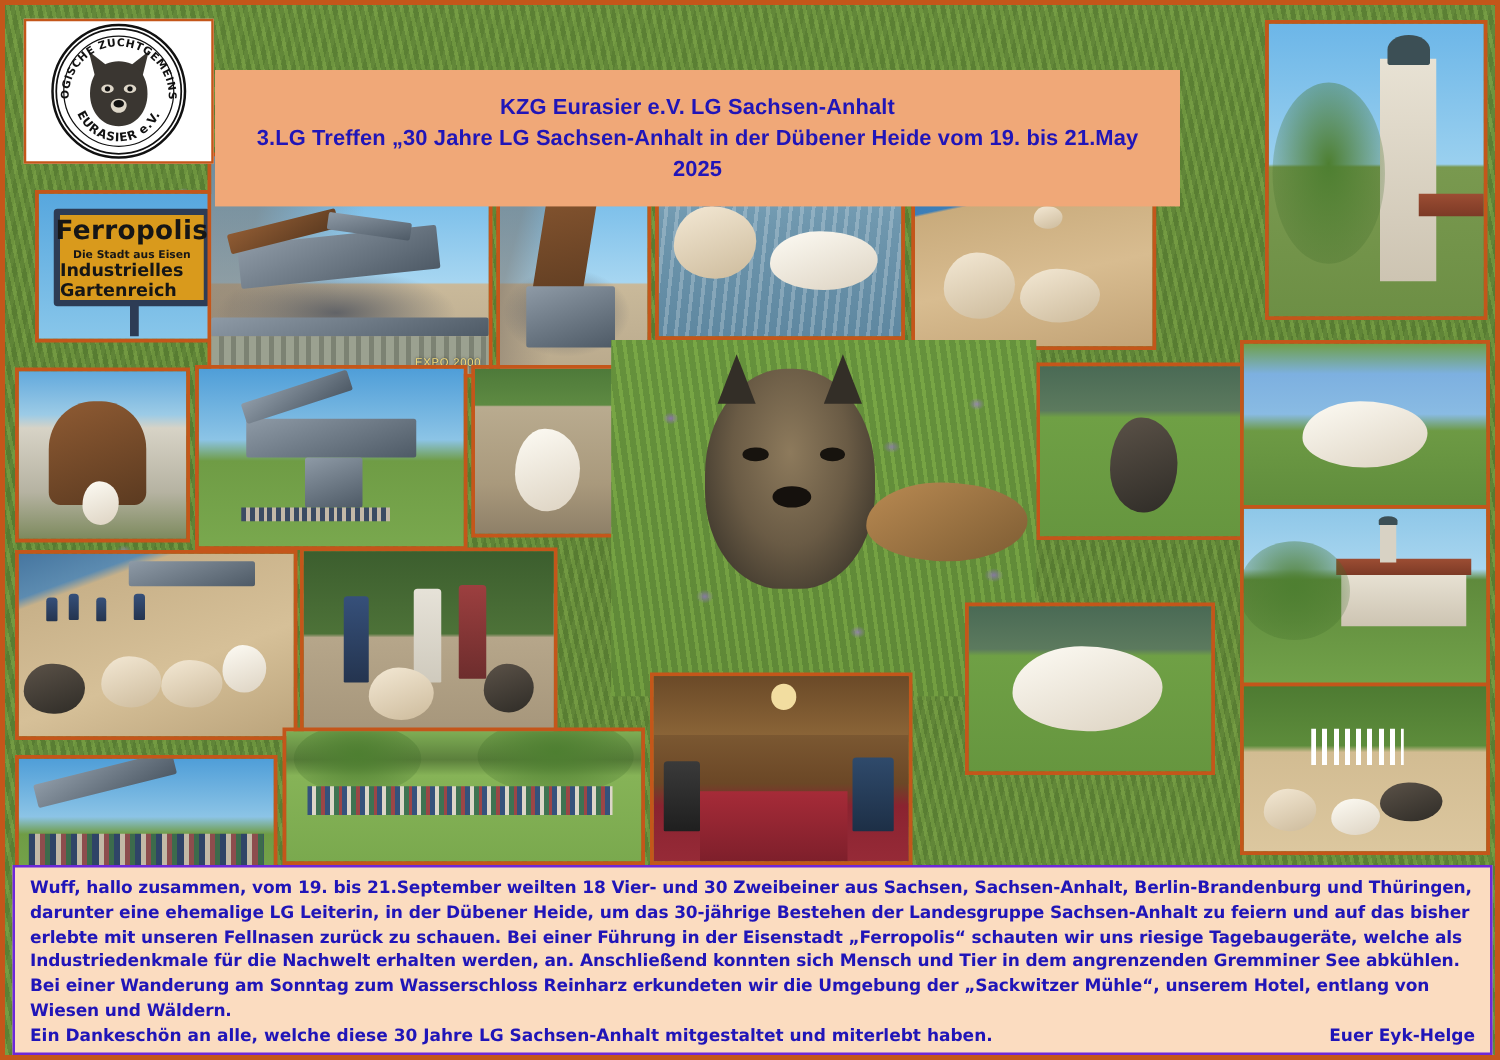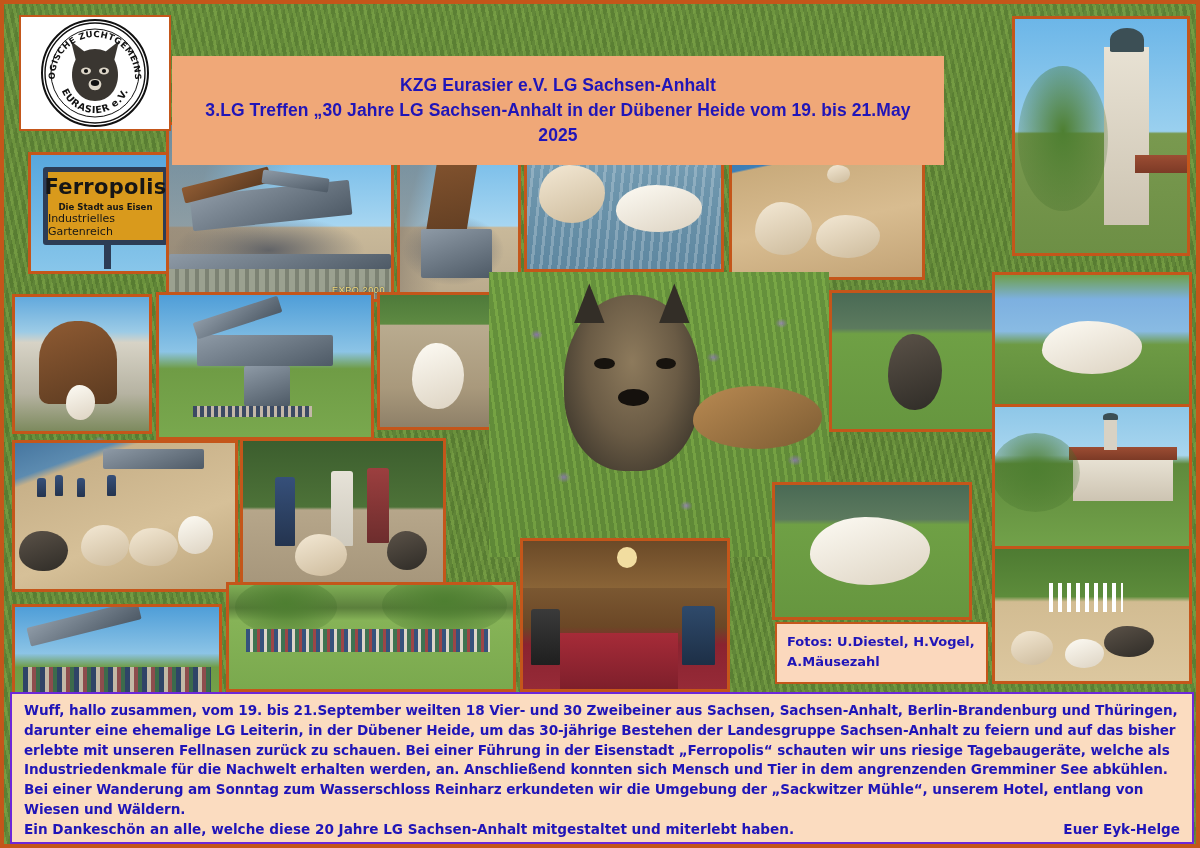--- a/index.html
+++ b/index.html
@@ -111,21 +111,21 @@
   .sky{background:linear-gradient(180deg,#57a7de 0%,#88c6ea 100%);}
   .ferro-sign{
     position:absolute;left:8%;top:10%;width:84%;height:68%;
     background:#d99a1c;border:5px solid #2d3c55;border-radius:3px;
     box-sizing:border-box;
     display:flex;flex-direction:column;align-items:center;justify-content:center;
     font-family:"DejaVu Sans", sans-serif;color:#161616;
   }
   .ferro-sign .big{font-size:21px;font-weight:700;letter-spacing:.3px;}
   .ferro-sign .sm{font-size:8.6px;font-weight:600;margin-top:3px;}
-  .ferro-sign .sm2{font-size:11px;font-weight:400;}
+  .ferro-sign .sm2{font-size:14px;font-weight:700;}
   .ferro-pole{
     position:absolute;left:49%;top:74%;width:7px;height:24%;background:#2d3c55;
   }
 
   
   .sc-sky-machine{
     background:
       radial-gradient(ellipse 60% 28% at 45% 72%, rgba(80,85,95,.85), transparent 72%),
       linear-gradient(105deg, rgba(120,110,100,.55) 18%, transparent 50%),
       linear-gradient(180deg,#63b2e6 0%,#a7d6f1 58%,#c9b99a 59%,#b9a98c 100%);
@@ -392,26 +392,22 @@
   </div>
 
   <div class="photo sc-restaurant" style="left:516px;top:534px;width:210px;height:154px;">
     <div style="position:absolute;left:0;top:0;width:100%;height:32%;background:linear-gradient(180deg,#6b4a28,#8a6437);"></div>
     <div style="position:absolute;left:46%;top:4%;width:10%;height:14%;border-radius:50%;background:#f2dda0;"></div>
     <div style="position:absolute;left:18%;top:62%;width:58%;height:38%;background:linear-gradient(180deg,#a62b38,#7e1f2b);"></div>
     <div class="person" style="position:absolute;left:4%;top:46%;width:14%;height:38%;background:linear-gradient(180deg,#3a3a3a,#1f1f1f);"></div>
     <div class="person" style="position:absolute;left:78%;top:44%;width:16%;height:40%;background:linear-gradient(180deg,#2f4a6b,#1d2f46);"></div>
   </div>
 
-  <div id="photo-credit">
-    <div>Fotos: U.Diestel, H.Vogel,</div>
-    <div>A.Mäusezahl</div>
-  </div>
 
   <div id="desc-block">
     <p>Wuff, hallo zusammen, vom 19. bis 21.September weilten 18 Vier- und 30 Zweibeiner aus Sachsen, Sachsen-Anhalt, Berlin-Brandenburg und Thüringen, darunter eine ehemalige LG Leiterin, in der Dübener Heide, um das 30-jährige Bestehen der Landesgruppe Sachsen-Anhalt zu feiern und auf das bisher erlebte mit unseren Fellnasen zurück zu schauen. Bei einer Führung in der Eisenstadt „Ferropolis“ schauten wir uns riesige Tagebaugeräte, welche als Industriedenkmale für die Nachwelt erhalten werden, an. Anschließend konnten sich Mensch und Tier in dem angrenzenden Gremminer See abkühlen. Bei einer Wanderung am Sonntag zum Wasserschloss Reinharz erkundeten wir die Umgebung der „Sackwitzer Mühle“, unserem Hotel, entlang von Wiesen und Wäldern.</p>
     <div class="sig-row">
-      <span>Ein Dankeschön an alle, welche diese 20 Jahre LG Sachsen-Anhalt mitgestaltet und miterlebt haben.</span>
+      <span>Ein Dankeschön an alle, welche diese 30 Jahre LG Sachsen-Anhalt mitgestaltet und miterlebt haben.</span>
       <span>Euer Eyk-Helge</span>
     </div>
   </div>
 
 </div>
 
 </body></html>

